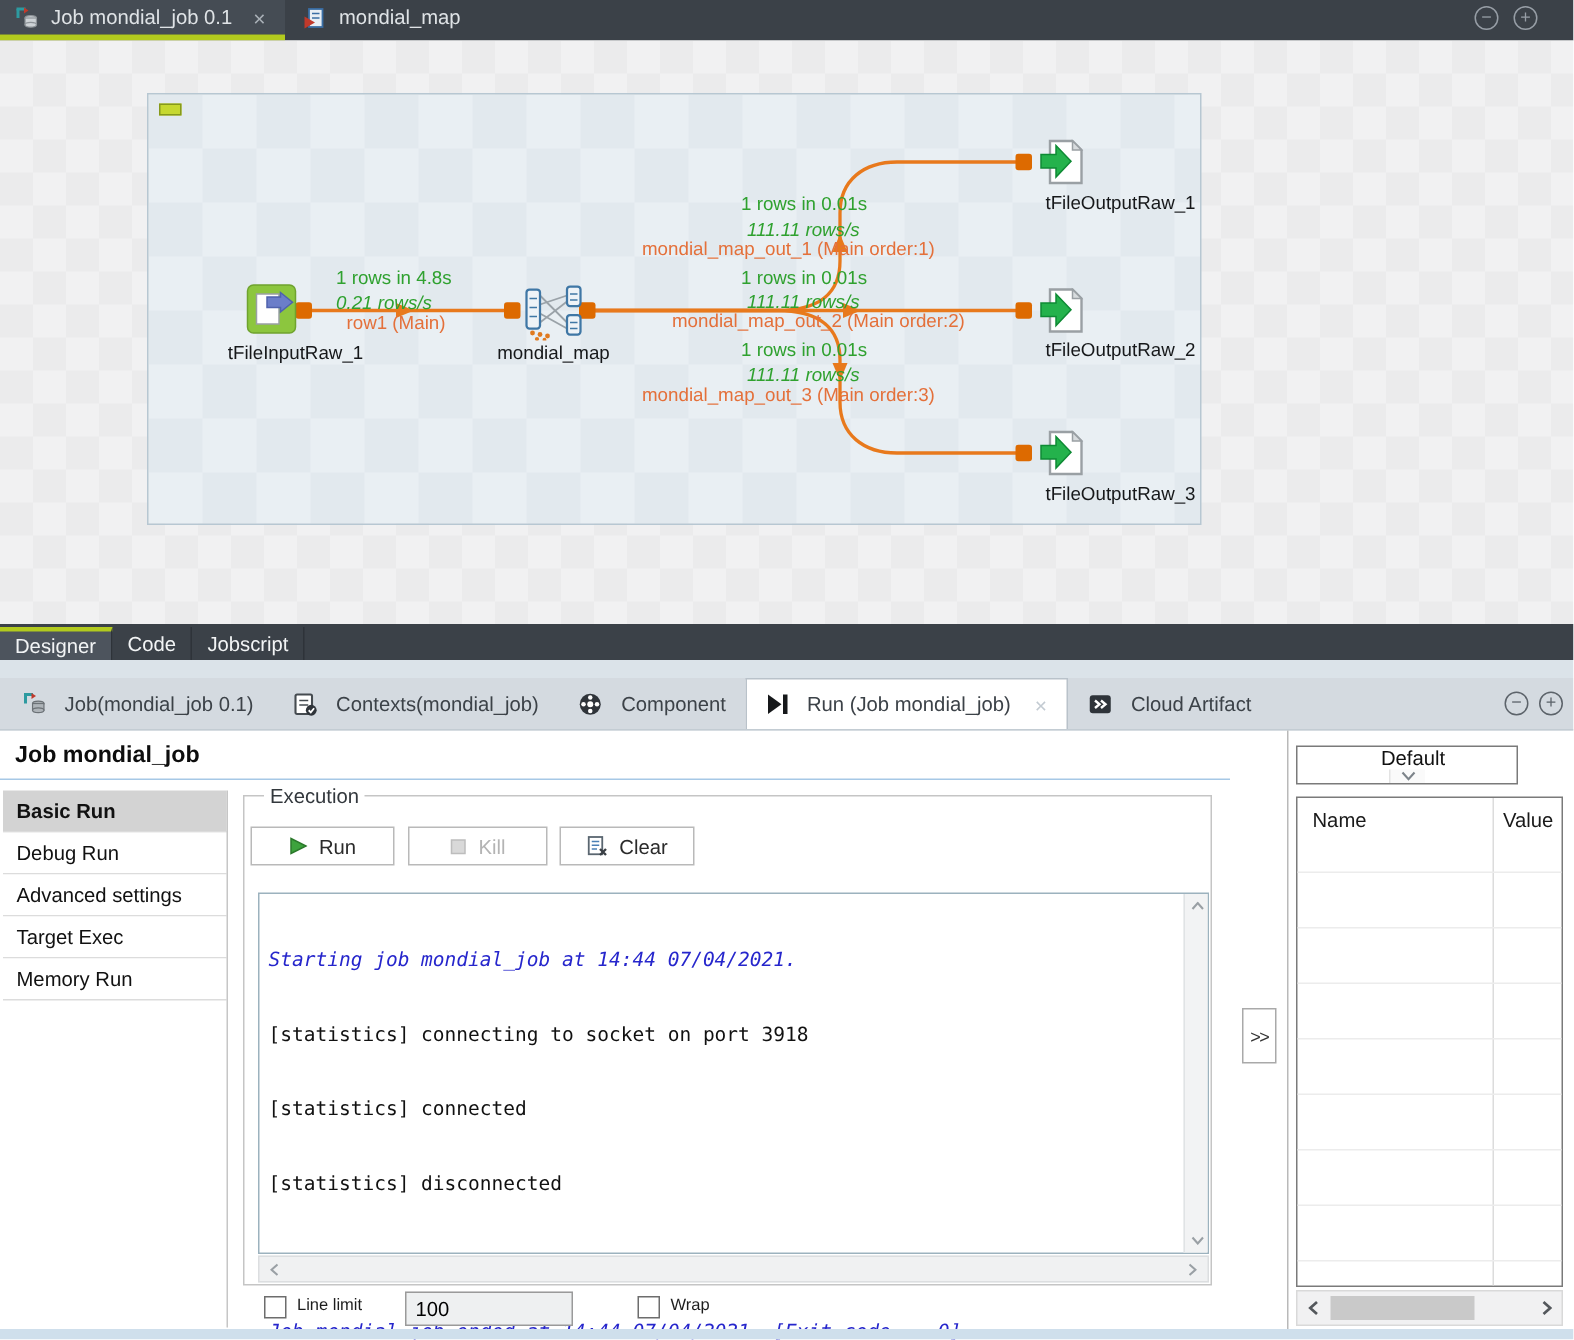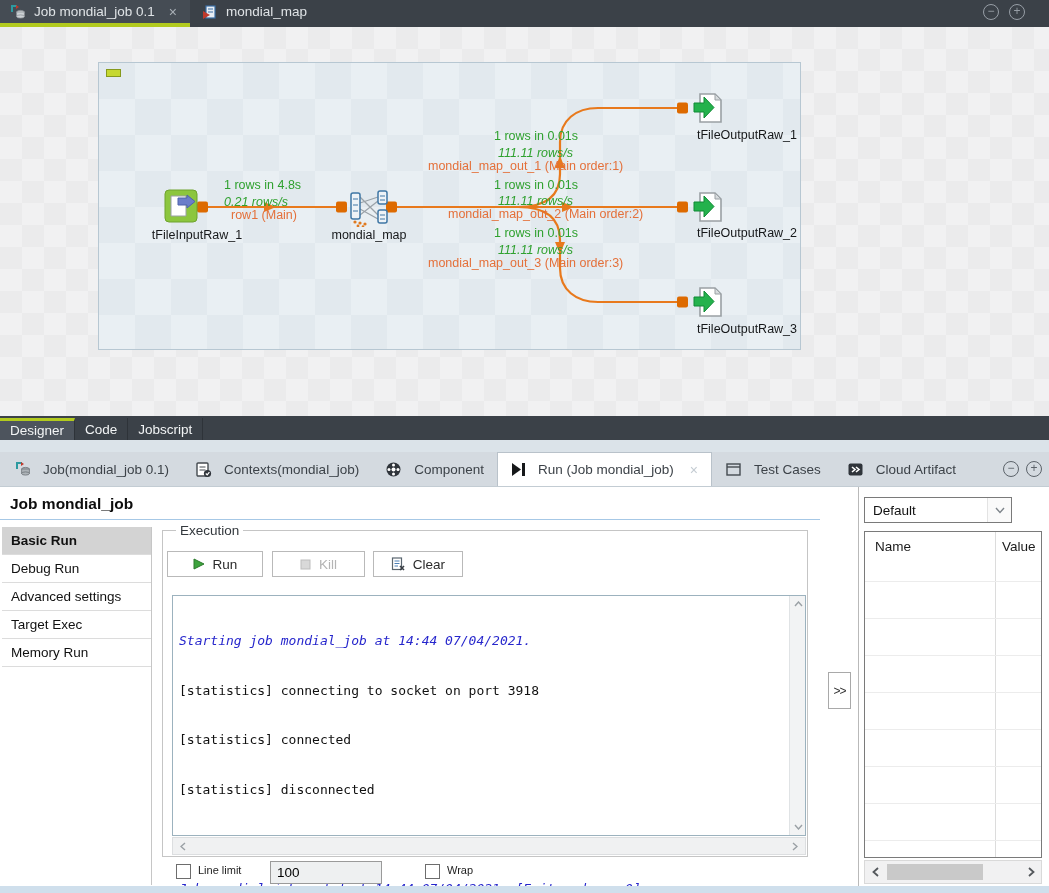--- a/index.html
+++ b/index.html
@@ -64,21 +64,21 @@
   .hsb .sb-arrow { height:16px; }
 
   .chk { width:15px; height:15px; background:#fff; border:1px solid #6d6d6d; }
   .ctl-label { font-size:11px; color:#1d1d1d; }
   .limit-input { left:270px; top:861px; width:112px; height:23px; border:1px solid #9a9a9a; background:#eef0f1; font-size:13.5px; padding:2px 6px; font-family:"Liberation Sans",sans-serif; }
 
   .expand-btn { left:828px; top:672px; width:23px; height:37px; background:#fff; border:1px solid #a9a9a9; font-size:12px; color:#333; display:flex; align-items:center; justify-content:center; letter-spacing:-1px; }
   .panel-sash { left:858px; top:487px; width:1px; height:399px; background:#b9b9b9; }
 
   
-  .combo { left:864px; top:497px; width:148px; height:26px; border:1px solid #7a7a7a; background:#fff; display:flex; align-items:center; }
+  .combo { left:864px; top:497px; width:148px; height:26px; border:1px solid #7a7a7a; background:#fff; display:flex; align-items:center;flex-direction:column; }
   .combo-text { flex:1; padding-left:8px; font-size:13.5px; color:#111; }
   .combo-btn { width:24px; height:100%; display:flex; align-items:center; justify-content:center; border-left:1px solid #e3e3e3; background:#fafafa; }
   .ctx-table { left:864px; top:531px; width:178px; height:327px; border:1px solid #7a7a7a; background:#fff; }
   .ctx-col-sep { position:absolute; left:130px; top:0; width:1px; height:100%; background:#dcdcdc; }
   .ctx-head { position:absolute; top:7px; font-size:13.5px; color:#1a1a1a; }
   .ctx-row-line { position:absolute; left:0; width:100%; height:1px; background:#ececec; }
   .ctx-hsb { left:864px; top:860px; width:178px; height:24px; background:#f1f1f2; border:1px solid #d9d9d9; }
   .ctx-thumb { position:absolute; left:22px; top:3px; width:96px; height:16px; background:#c9c9c9; }
 
   .bottom-strip { left:0; top:886px; width:1049px; height:7px; background:#cfdfec; }
@@ -289,29 +289,20 @@
         <polygon points="1,1 10,7.5 1,14" fill="#16181a"></polygon>
         <rect x="11" y="1" width="3" height="13" fill="#16181a"></rect>
       </svg>
     </span>
     <span>Run (Job mondial_job)</span>
     <span class="ptab-close">×</span>
   </div>
   <div class="ptab">
     <span>
       <svg width="17" height="17" viewBox="0 0 17 17">
-        <rect x="2" y="3" width="13" height="11" fill="none" stroke="#454b50" stroke-width="1.4"></rect>
-        <line x1="2" y1="6" x2="15" y2="6" stroke="#454b50" stroke-width="1.4"></line>
-      </svg>
-    </span>
-    <span>Test Cases</span>
-  </div>
-  <div class="ptab">
-    <span>
-      <svg width="17" height="17" viewBox="0 0 17 17">
         <rect x="1.5" y="2.5" width="14" height="12" rx="2" fill="#2f343a"></rect>
         <polyline points="5,6 8,8.5 5,11" stroke="#ffffff" stroke-width="1.6" fill="none"></polyline>
         <polyline points="9,6 12,8.5 9,11" stroke="#ffffff" stroke-width="1.6" fill="none"></polyline>
       </svg>
     </span>
     <span>Cloud Artifact</span>
   </div>
 </div>
 <div class="abs winctl2" style="left:1003px;top:461px;">−</div>
 <div class="abs winctl2" style="left:1026px;top:461px;">+</div>

